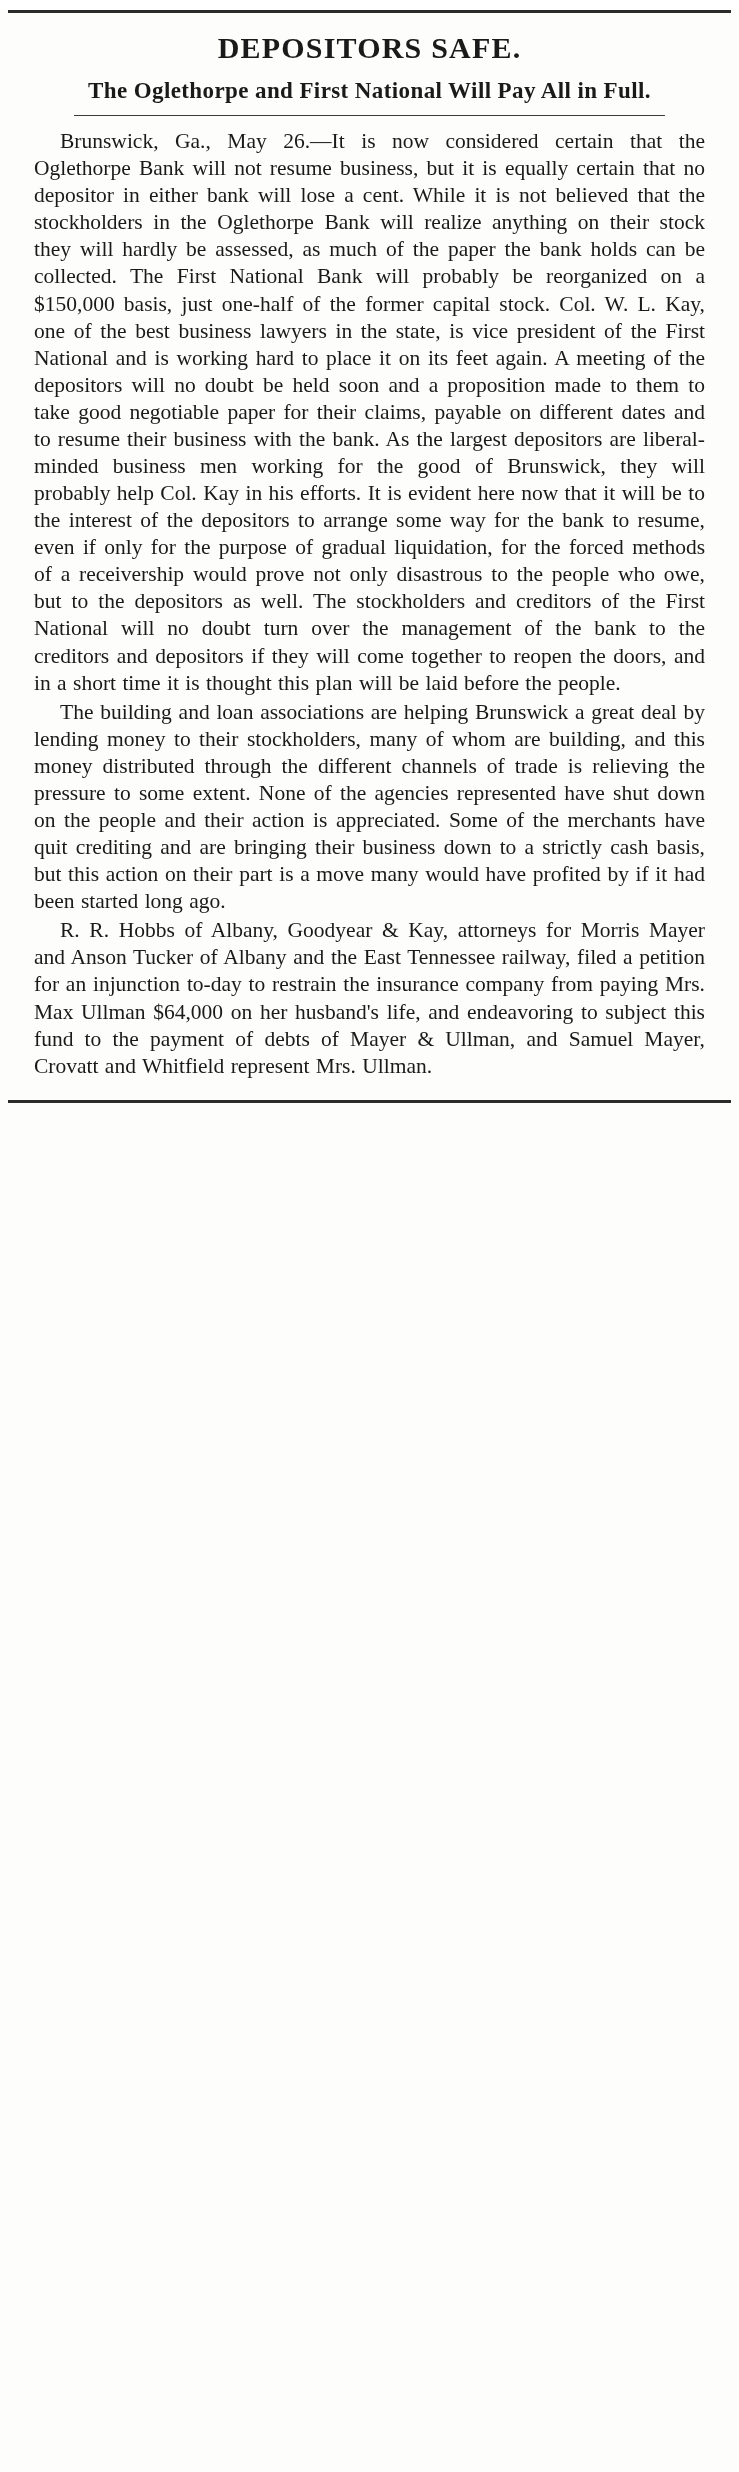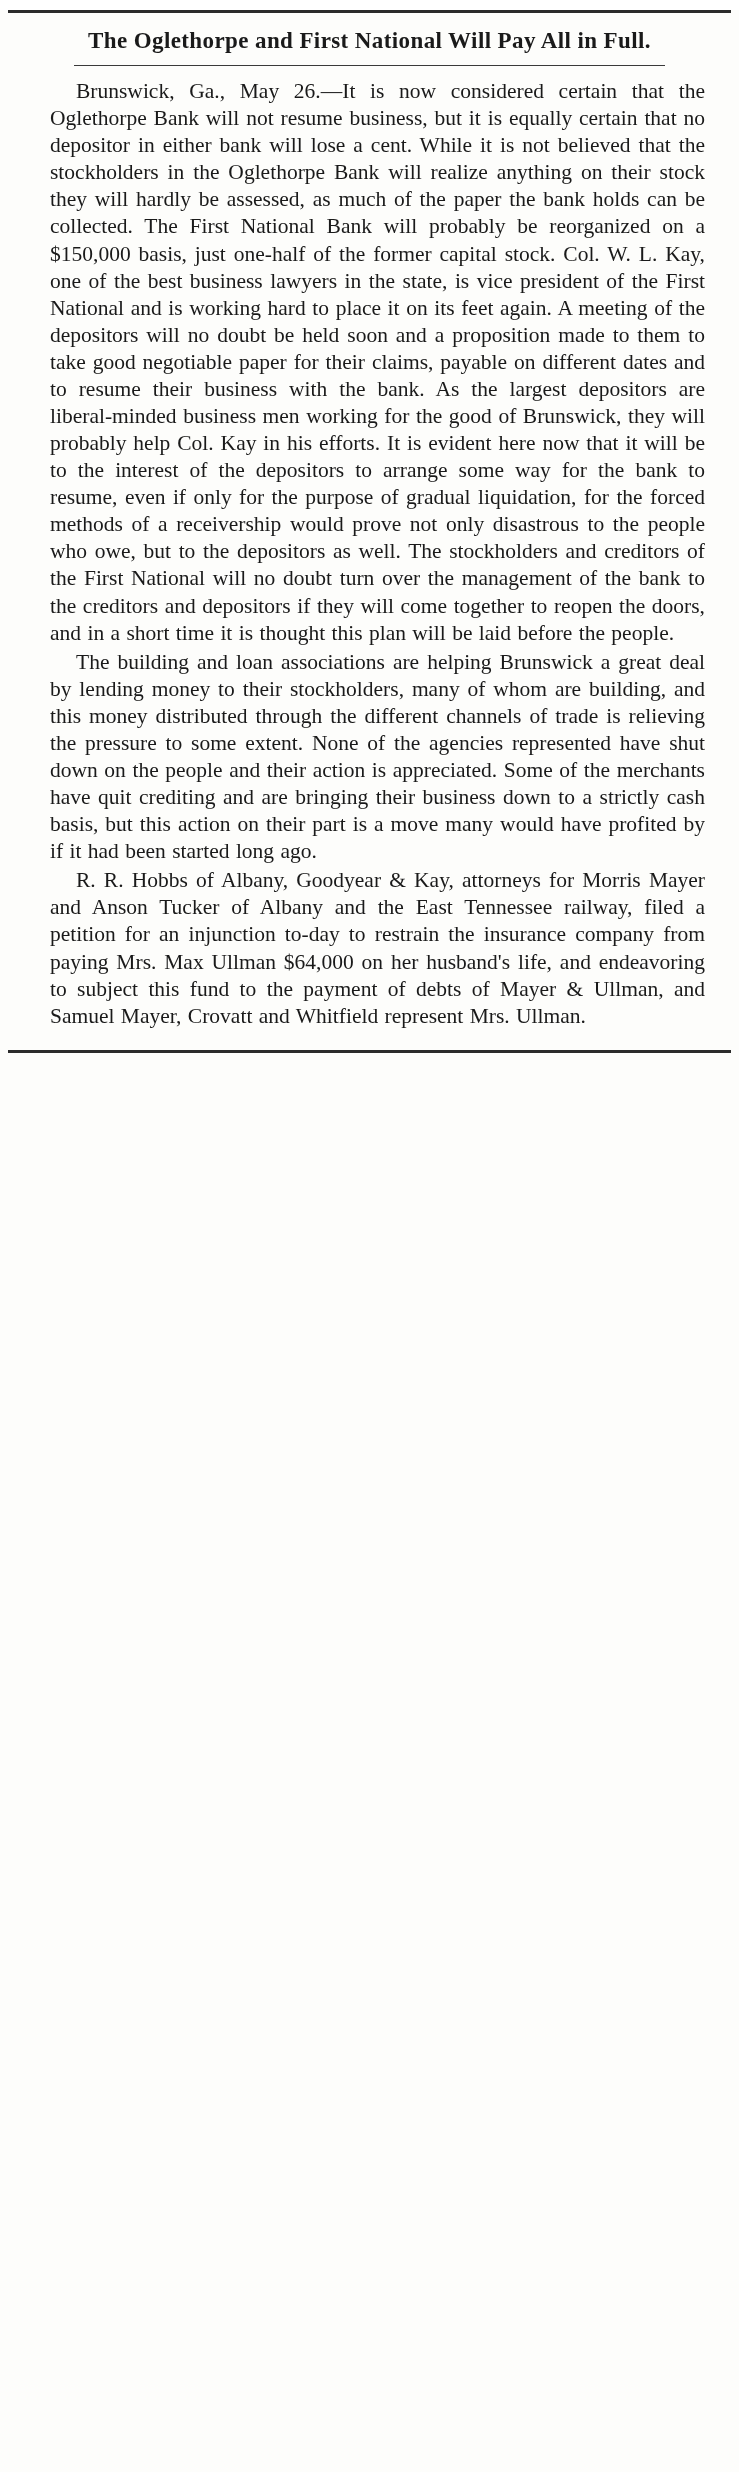--- a/index.html
+++ b/index.html
@@ -47,36 +47,37 @@
   .rule-under-subhead {
     border: 0;
     border-top: 1px solid #3a3a3a;
     margin: 8px 40px 12px 40px;
   }
   p.body {
     font-size: 21.5px;
     line-height: 1.26;
     text-align: justify;
     text-justify: inter-word;
-    margin: 0 0 2px 16px;
+    margin: 0 0 2px 0;
     text-indent: 26px;
     word-spacing: 1px;
     hyphens: none;
   }
   p.body.first {
     text-indent: 26px;
   }
   .col-inner { }
 </style>
 </head>
 <body>
 
 <div class="page">
   <div class="column">
     <div class="col-inner">
+      <h1 class="headline">DEPOSITORS SAFE.</h1>
       <h2 class="subhead">The Oglethorpe and First National Will Pay All in Full.</h2>
       <hr class="rule-under-subhead">
       <p class="body first">Brunswick, Ga., May 26.—It is now considered certain that the Oglethorpe Bank will not resume business, but it is equally certain that no depositor in either bank will lose a cent. While it is not believed that the stockholders in the Oglethorpe Bank will realize anything on their stock they will hardly be assessed, as much of the paper the bank holds can be collected. The First National Bank will probably be reorganized on a $150,000 basis, just one-half of the former capital stock. Col. W. L. Kay, one of the best business lawyers in the state, is vice president of the First National and is working hard to place it on its feet again. A meeting of the depositors will no doubt be held soon and a proposition made to them to take good negotiable paper for their claims, payable on different dates and to resume their business with the bank. As the largest depositors are liberal-minded business men working for the good of Brunswick, they will probably help Col. Kay in his efforts. It is evident here now that it will be to the interest of the depositors to arrange some way for the bank to resume, even if only for the purpose of gradual liquidation, for the forced methods of a receivership would prove not only disastrous to the people who owe, but to the depositors as well. The stockholders and creditors of the First National will no doubt turn over the management of the bank to the creditors and depositors if they will come together to reopen the doors, and in a short time it is thought this plan will be laid before the people.</p>
       <p class="body">The building and loan associations are helping Brunswick a great deal by lending money to their stockholders, many of whom are building, and this money distributed through the different channels of trade is relieving the pressure to some extent. None of the agencies represented have shut down on the people and their action is appreciated. Some of the merchants have quit crediting and are bringing their business down to a strictly cash basis, but this action on their part is a move many would have profited by if it had been started long ago.</p>
       <p class="body">R. R. Hobbs of Albany, Goodyear &amp; Kay, attorneys for Morris Mayer and Anson Tucker of Albany and the East Tennessee railway, filed a petition for an injunction to-day to restrain the insurance company from paying Mrs. Max Ullman $64,000 on her husband's life, and endeavoring to subject this fund to the payment of debts of Mayer &amp; Ullman, and Samuel Mayer, Crovatt and Whitfield represent Mrs. Ullman.</p>
     </div>
   </div>
 </div>
 
 </body></html>

